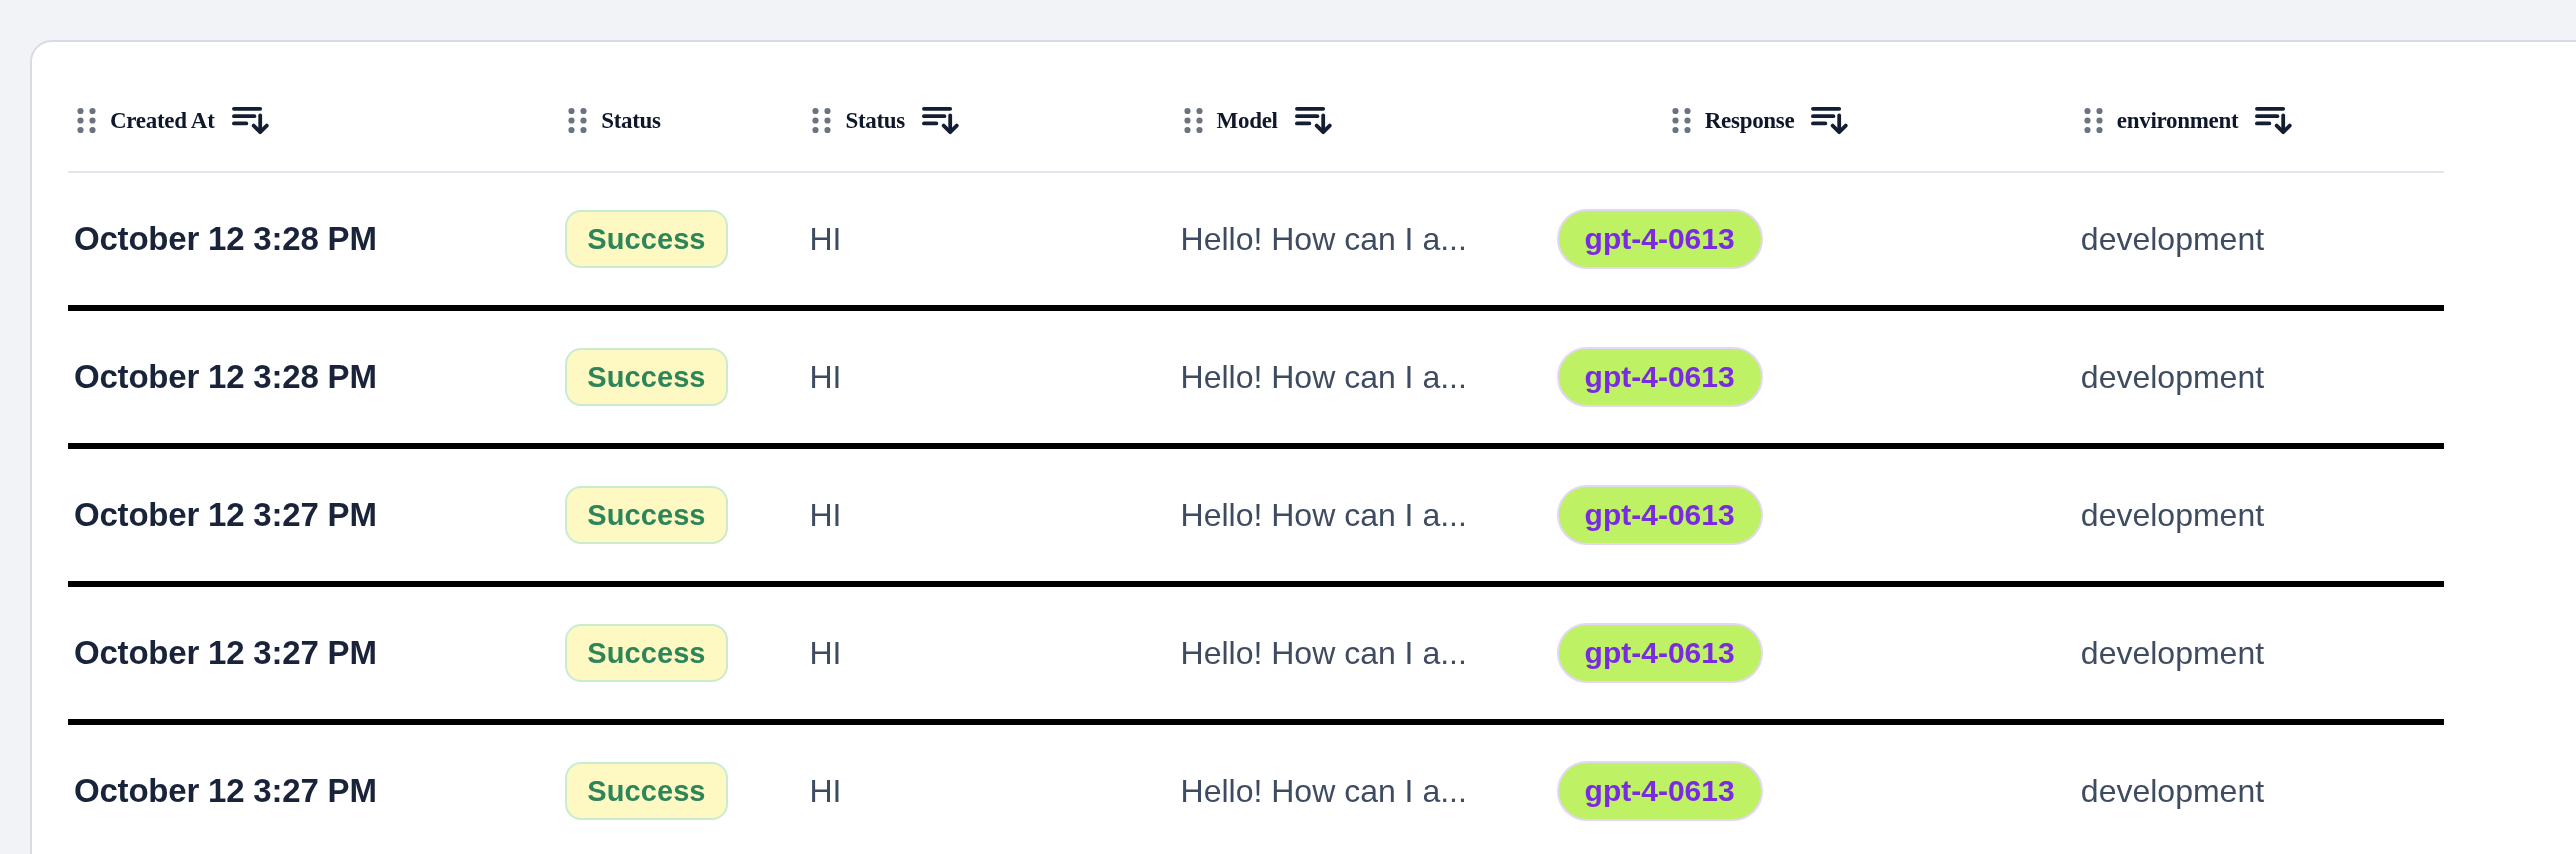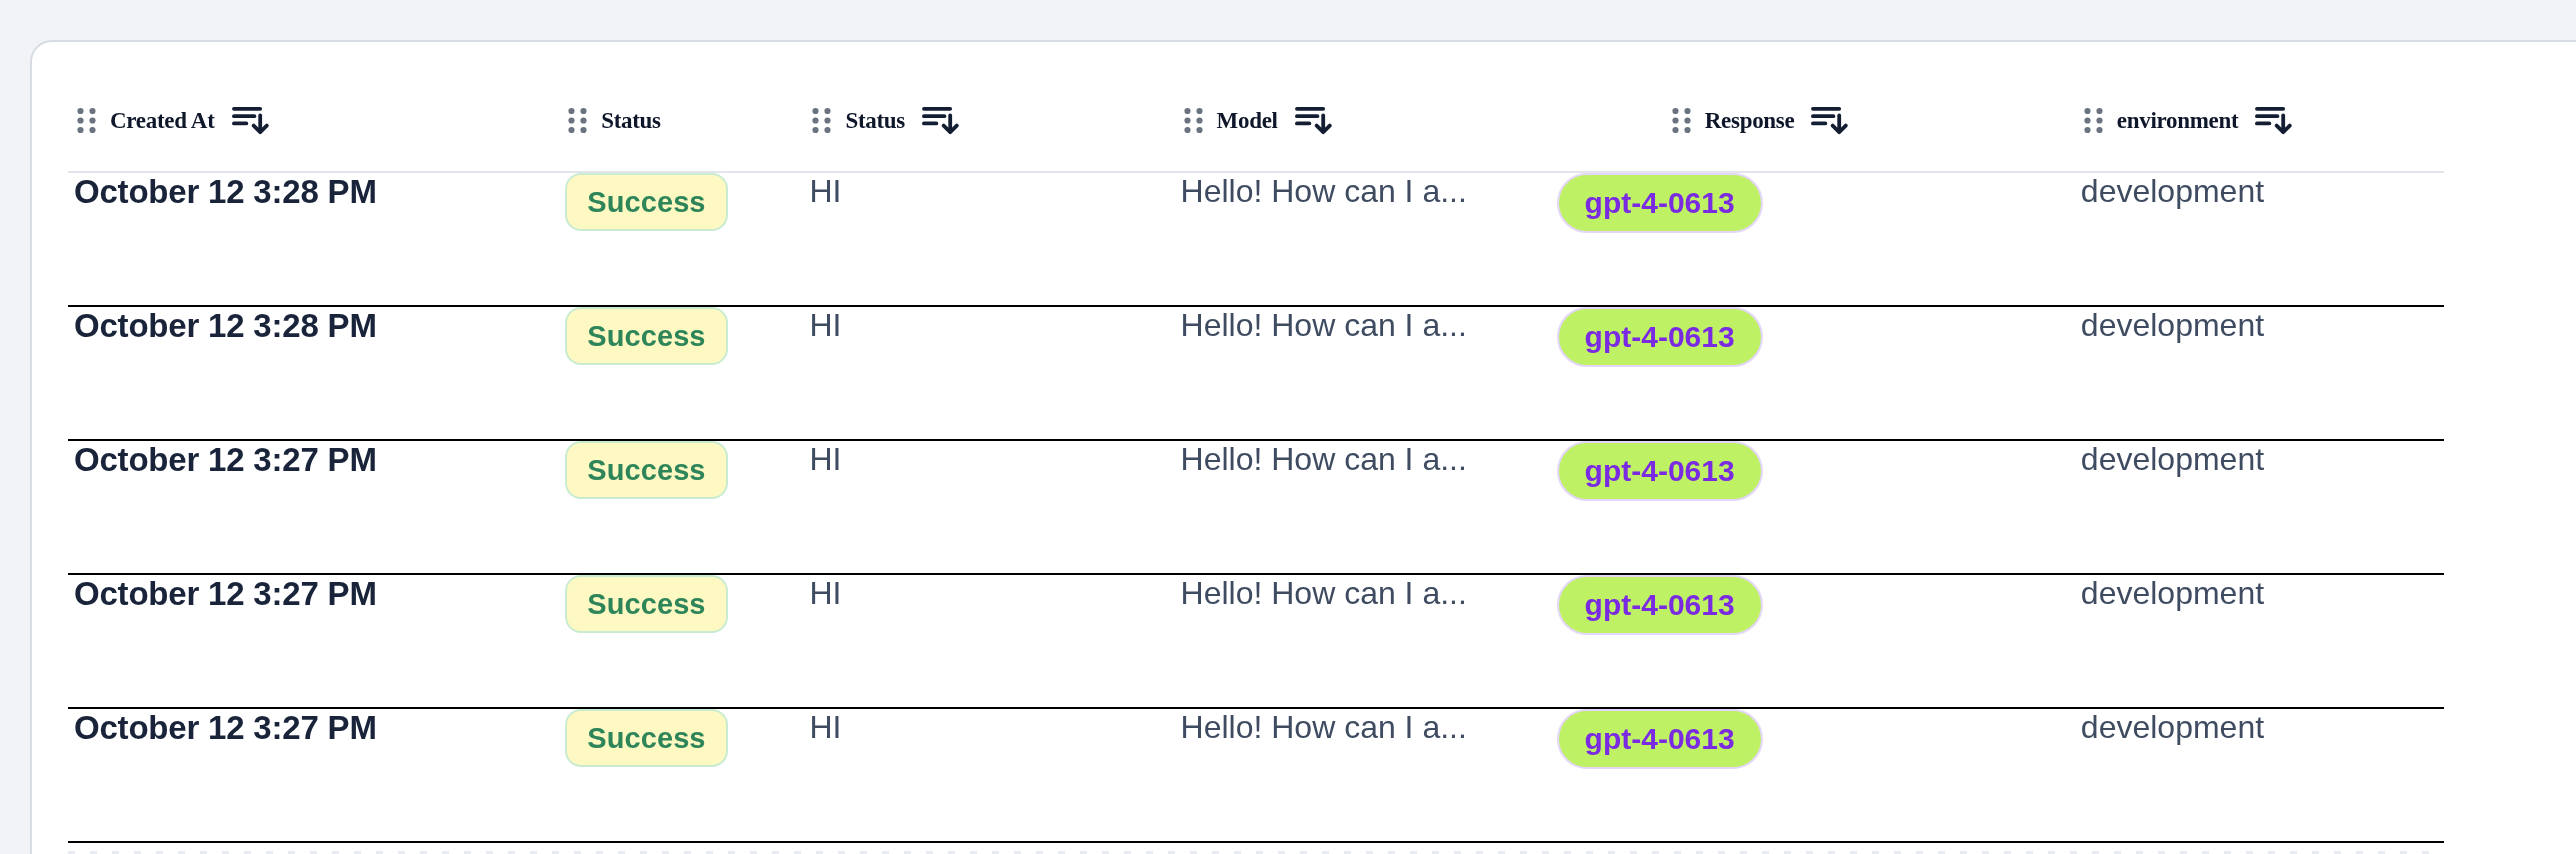--- a/index.html
+++ b/index.html
@@ -55,22 +55,23 @@
   .c0 { width: 499px; }
   .c1 { width: 248px; }
   .c2 { width: 377px; }
   .c3 { width: 382px; }
   .c4 { width: 496px; }
   .c5 { width: 375px; margin-left: 36px; }
 
   
   .row {
     display: flex;
+    align-items: center;
     height: 132px;
-    border-bottom: 2px solid #000000;
+    border-bottom: 6px solid #000000;
     background: #ffffff;
     cursor: pointer;
   }
   .row:last-child { border-bottom: 3px solid #c5ccd8; }
   .cell {
     padding-left: 6px;
     box-sizing: border-box;
     font-size: 32px;
     color: #3e4b61;
     white-space: nowrap;

